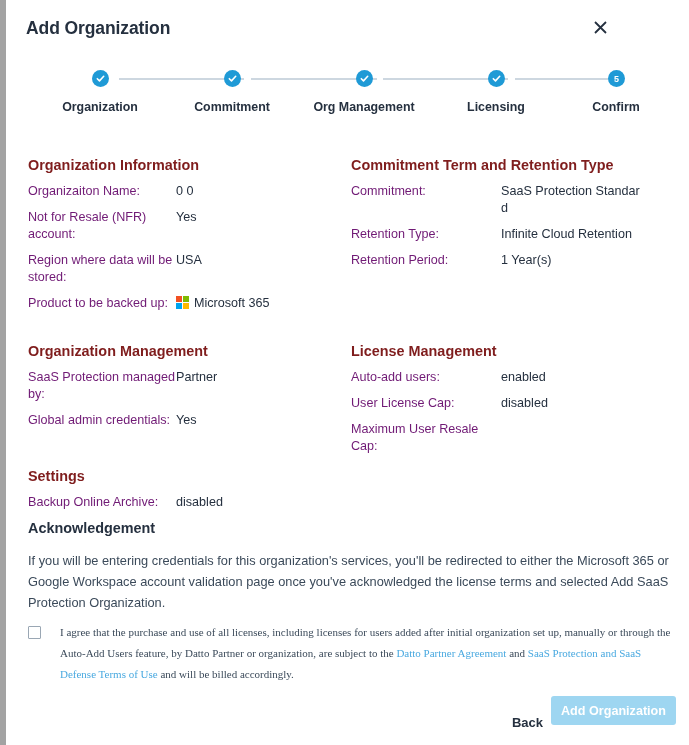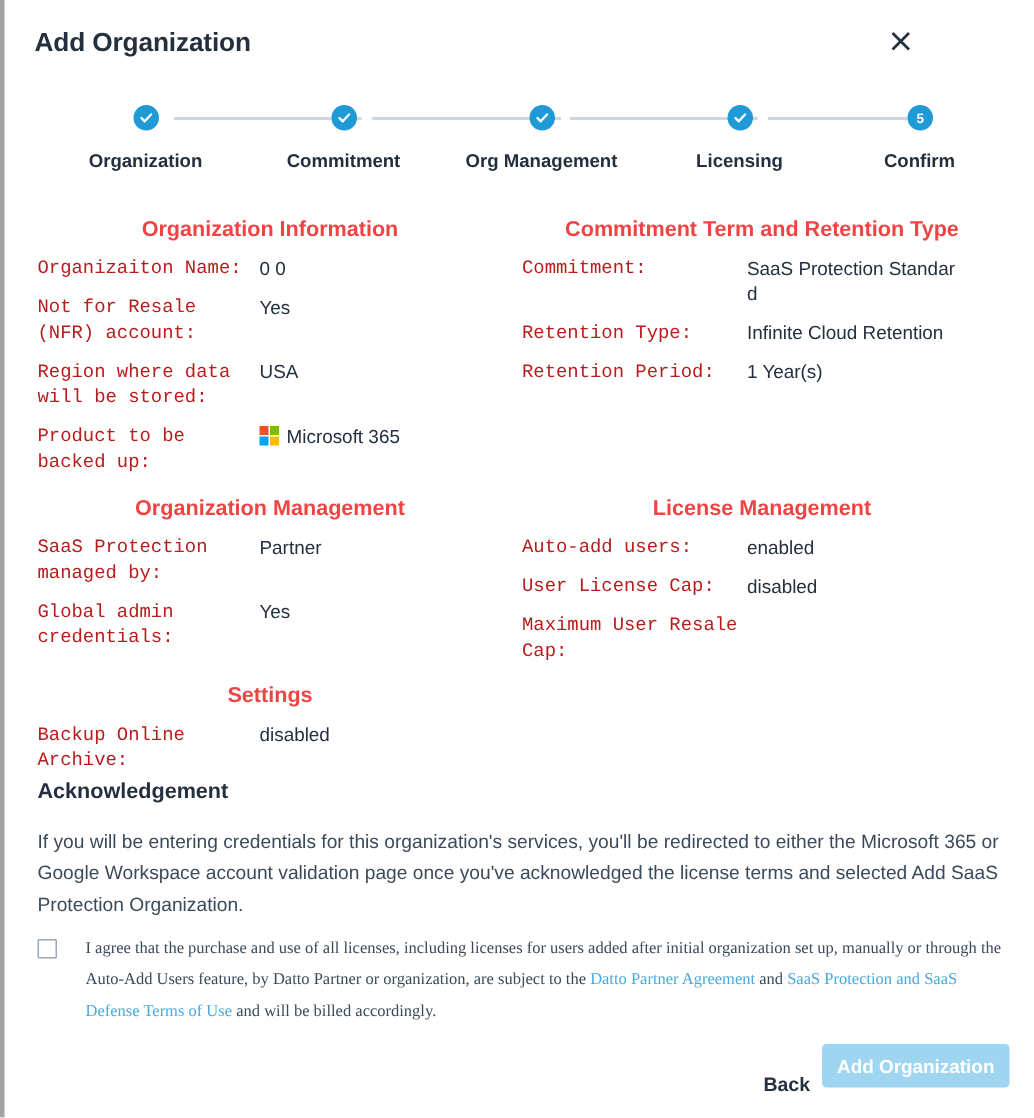--- a/index.html
+++ b/index.html
@@ -14,21 +14,21 @@
     color: #2b3a4a;
     overflow: hidden;
     position: relative;
   }
   .dialog {
     position: absolute;
     left: 0; top: 0;
     width: 630px;
     height: 745px;
     background: #ffffff;
-    border-left: 3px solid #a3a3a3;
+    border-left: 6px solid #a3a3a3;
     box-sizing: border-box;
   }
 
   
   .dialog-header {
     position: relative;
     height: 56px;
   }
   .dialog-title {
     position: absolute;
@@ -109,35 +109,33 @@
     left: 0;
     top: 130px;
     width: 689px;
   }
   .col-left  { position: absolute; left: 22px;  width: 310px; }
   .col-right { position: absolute; left: 345px; width: 320px; }
 
   .section-title {
     font-size: 14.4px;
     font-weight: bold;
-    color: #ef4444;
-    margin: 0 0 9px 0;
+    color: #7f1d1d;
+    margin: 12px 0 9px 0;
     line-height: 18px;
-    text-align: center;
   }
   .kv-row {
     display: flex;
     align-items: flex-start;
     margin-bottom: 9px;
   }
   .kv-label {
-    color: #b91c1c;
+    color: #701a75;
     font-size: 12.6px;
     line-height: 17px;
-    font-family: Liberation Mono, monospace;
   }
   .kv-value {
     color: #25303f;
     font-size: 12.6px;
     line-height: 17px;
     font-weight: normal;
   }
   .col-left .kv-label  { width: 148px; flex: 0 0 148px; }
   .col-left .kv-value  { width: 158px; }
   .col-right .kv-label { width: 150px; flex: 0 0 150px; }

